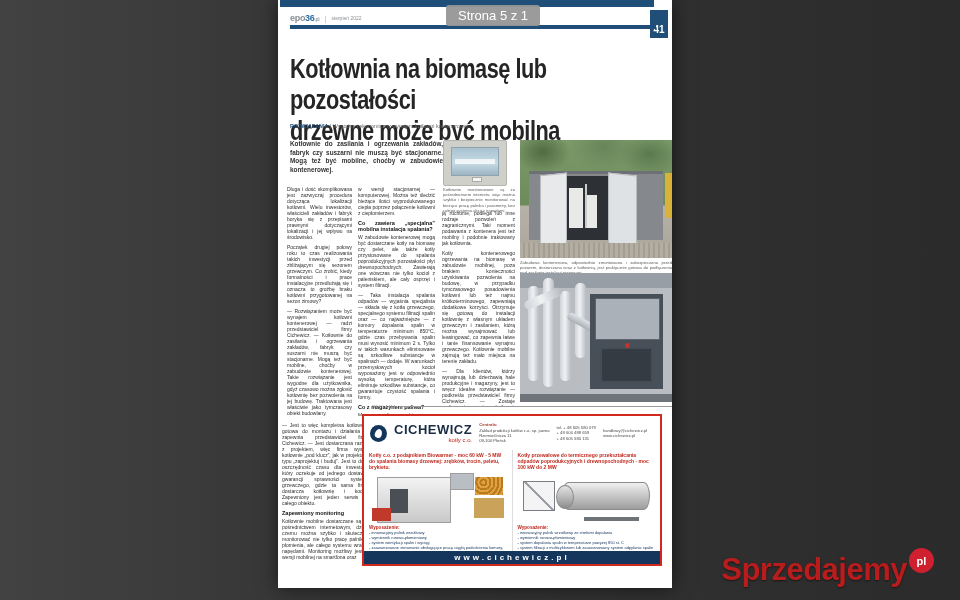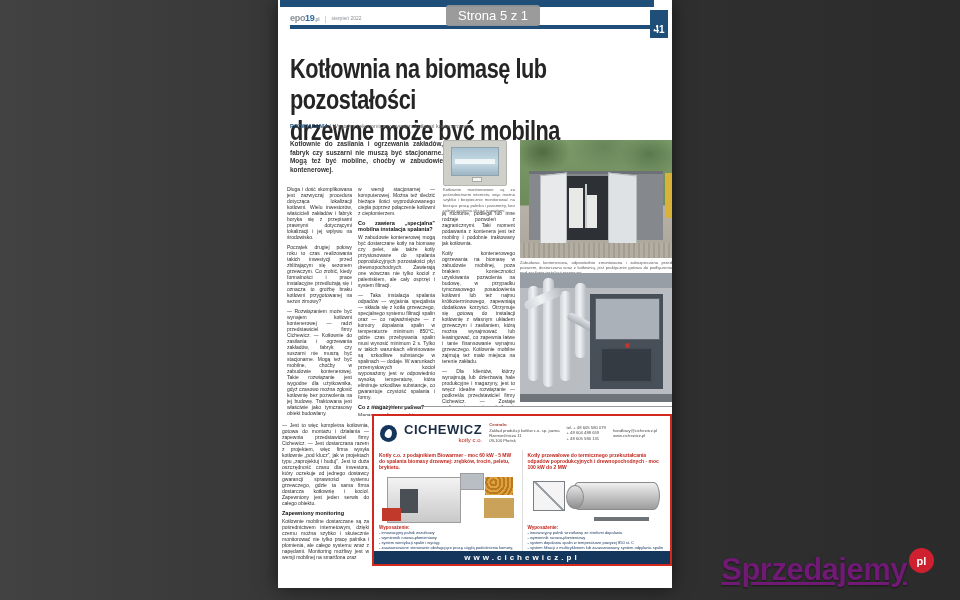--- a/index.html
+++ b/index.html
@@ -64,21 +64,21 @@
   #int-panel{position:absolute;right:6%;top:16%;width:48%;height:74%;background:#474f58;}
   #int-panel-top{position:absolute;left:7%;top:5%;width:86%;height:42%;background:#aab1b9;border:1px solid #5b636c;}
   #int-panel-grid{position:absolute;left:14%;bottom:6%;width:72%;height:38%;background:#343b43;
     box-shadow:inset 0 0 0 2px #454d56;}
   #int-valve{position:absolute;left:48%;top:52%;width:5px;height:5px;background:#c2342c;border-radius:50%;}
   #int-floor{position:absolute;left:0;bottom:0;width:100%;height:6%;background:#6f747a;}
   
   #reklama{left:94px;top:404px;width:300px;display:flex;align-items:center;gap:3px;}
   #reklama .lbl{font-size:4.2px;color:#8a8a8a;letter-spacing:.6px;}
   #reklama .line{flex:1;border-top:1px solid #9a9a9a;}
-  #ad{left:94px;top:414px;width:300px;height:152px;border:2px solid #d3281e;background:#fff;box-sizing:border-box;}
+  #ad{left:84px;top:414px;width:300px;height:152px;border:2px solid #d3281e;background:#fff;box-sizing:border-box;}
   #ad-head{position:absolute;left:0;top:0;width:100%;height:34px;display:flex;align-items:center;padding:0 6px;box-sizing:border-box;gap:7px;}
   #ad-logo-circle{width:17px;height:17px;border-radius:50%;background:#14365c;position:relative;flex:0 0 auto;}
   #ad-logo-circle:before{content:"";position:absolute;left:5px;top:4px;width:7px;height:9px;background:#fff;
     border-radius:50% 50% 50% 50%/60% 60% 40% 40%;transform:rotate(18deg);}
   #ad-brand-wrap{line-height:1;}
   #ad-brand{font-size:13px;font-weight:bold;color:#1b2d45;letter-spacing:.5px;}
   #ad-brand-sub{font-size:6px;color:#c0271d;text-align:right;margin-top:1px;}
   .ad-contact{font-size:4.2px;line-height:5.4px;color:#4a4a4a;}
   .ad-contact .hd{font-weight:bold;color:#b03a2e;}
   #ad-cols{position:absolute;left:0;top:34px;width:100%;height:103px;display:flex;}
@@ -103,37 +103,37 @@
   .wyp{margin-top:2px;}
   .wyp .hd{font-size:4.6px;font-weight:bold;color:#c0271d;}
   .wyp div{font-size:4px;line-height:5px;color:#1d3b63;}
   #ad-banner{position:absolute;left:0;bottom:0;width:100%;height:13px;background:#14365c;
     display:flex;align-items:center;justify-content:center;color:#fff;font-weight:bold;
     font-size:8px;letter-spacing:3px;}
   
   #page-indicator{left:446px;top:5px;background:rgba(150,150,150,.95);border-radius:3px;
     padding:3px 12px;color:#fff;font-size:13px;}
   #watermark{right:26px;bottom:12px;display:flex;align-items:flex-start;}
-  #watermark .wtxt{font-size:31px;font-weight:bold;color:#701a75;letter-spacing:-.5px;
-    text-shadow:0 1px 2px rgba(0,0,0,.5);text-decoration:underline;}
+  #watermark .wtxt{font-size:31px;font-weight:bold;color:#b91c1c;letter-spacing:-.5px;
+    text-shadow:0 1px 2px rgba(0,0,0,.5);}
   #watermark .plc{width:25px;height:25px;border-radius:50%;background:#cf2030;color:#fff;
     font-size:11px;font-weight:bold;display:flex;align-items:center;justify-content:center;margin:-4px 0 12px 2px;}
 </style>
 </head>
 <body>
 
 <div id="stage">
 
   <div id="page" class="abs">
 
     <div id="top-strip" class="abs navy"></div>
     <div id="page-num" class="abs navy">41</div>
 
     <div id="masthead" class="abs">
-      <span id="logo"><span>epo</span><span class="accent">19</span><span class="tld">.pl</span></span>
+      <span id="logo"><span>epo</span><span class="accent">36</span><span class="tld">.pl</span></span>
       <span class="sep">|</span>
       <span class="date">sierpień 2022</span>
     </div>
     <div id="mast-rule" class="abs navy"></div>
 
     <div id="title" class="abs">
       <div>Kotłownia na biomasę lub pozostałości</div>
       <div>drzewne może być mobilna</div>
     </div>
 

